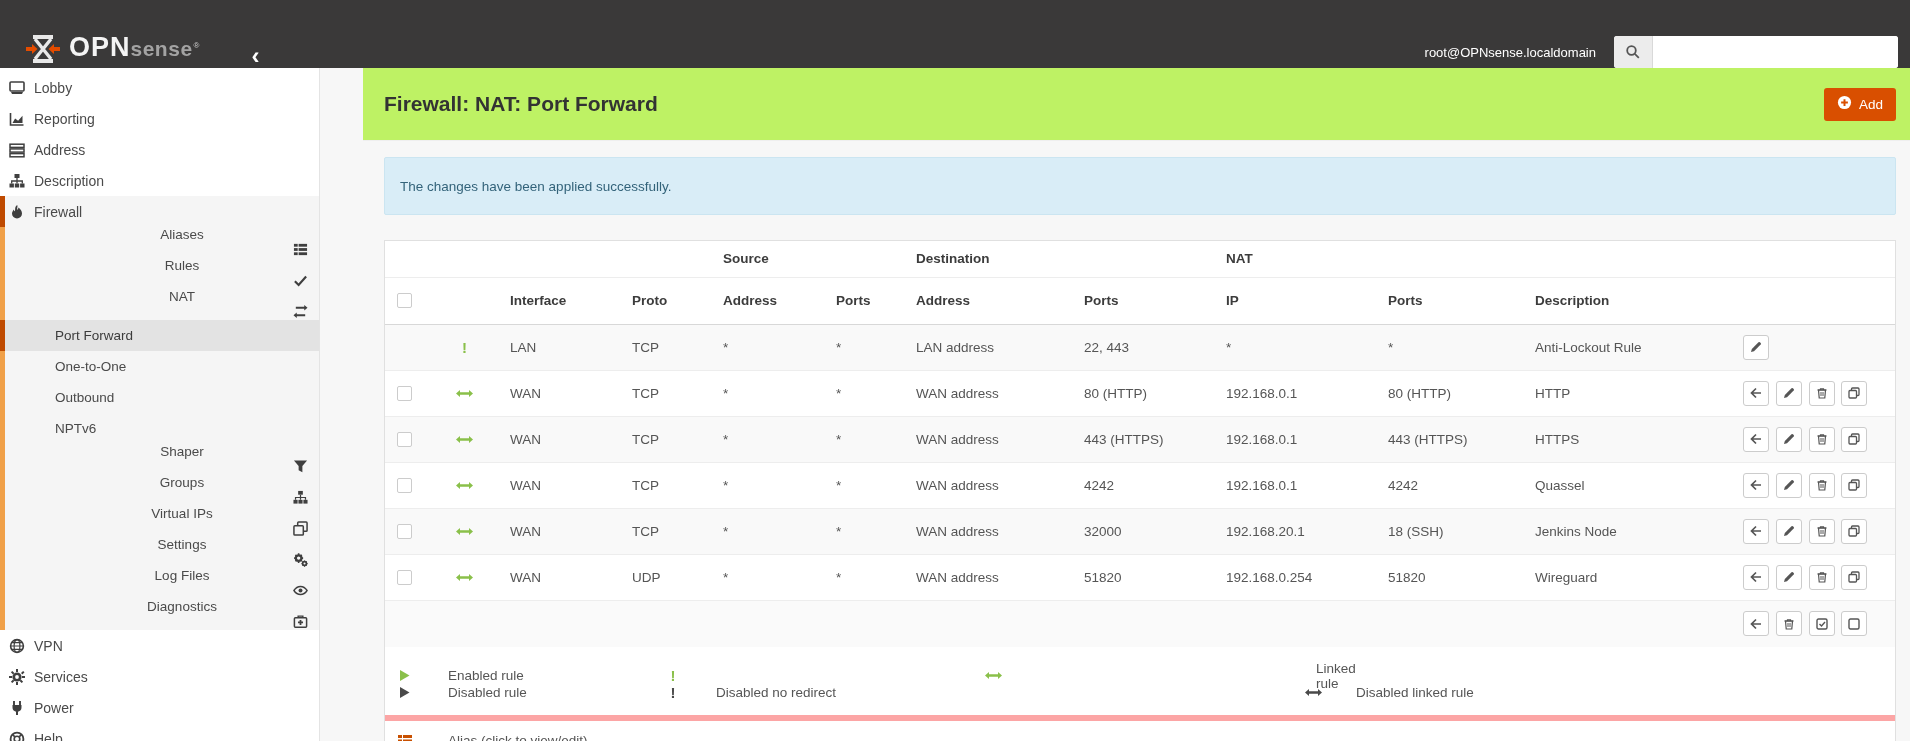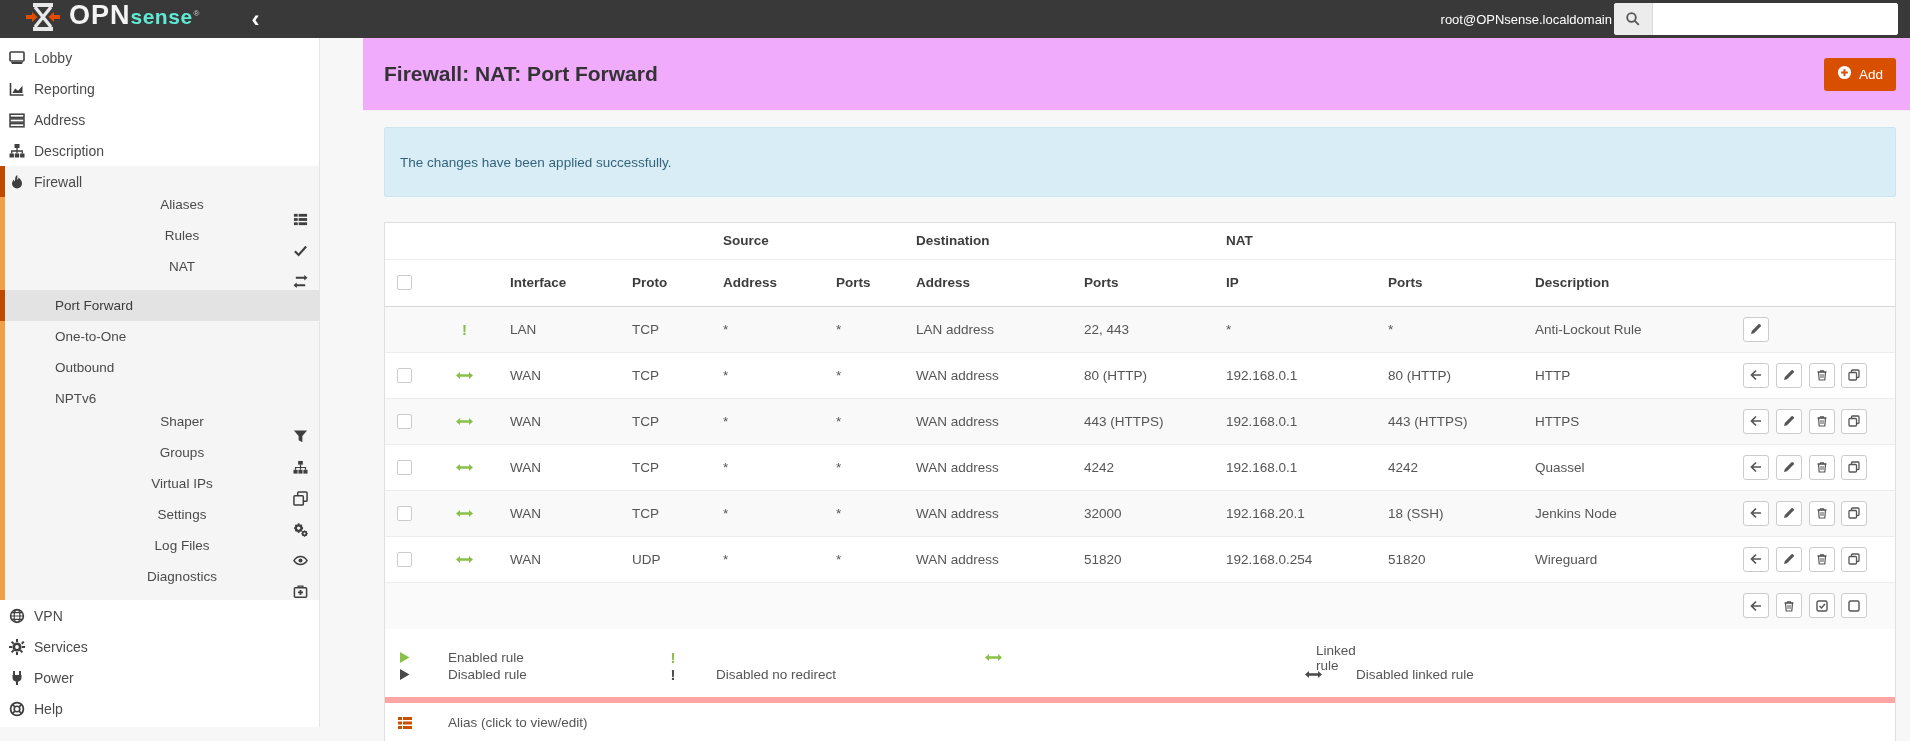--- a/index.html
+++ b/index.html
@@ -3,52 +3,52 @@
 <meta charset="utf-8">
 <style>
   html,body{margin:0;padding:0;}
   body{
     width:1910px;height:741px;overflow:hidden;
     font-family:"Liberation Sans","DejaVu Sans",sans-serif;
     background:#f7f7f7;color:#555;
     -webkit-font-smoothing:antialiased;
   }
   
-  .navbar{height:38px;background:#3a3939;display:flex;align-items:center;padding:0 12px 0 26px;box-sizing:border-box;}
+  .navbar{height:68px;background:#3a3939;display:flex;align-items:flex-end;padding:0 12px 0 26px;box-sizing:border-box;}
   .brand{display:flex;align-items:flex-start;gap:9px;}
   .brand-text{display:flex;align-items:baseline;line-height:1;}
   .brand-opn{color:#f4f4f4;font-size:27px;font-weight:700;letter-spacing:1px;}
-  .brand-sense{color:#5eead4;font-size:21px;font-weight:700;letter-spacing:.5px;}
+  .brand-sense{color:#a3a3a3;font-size:21px;font-weight:700;letter-spacing:.5px;}
   .brand-reg{color:#cfcfcf;font-size:8px;vertical-align:top;margin-left:1px;position:relative;top:-8px;}
   .collapse-btn{background:none;border:none;color:#fff;font-size:24px;line-height:1;margin-left:46px;cursor:pointer;padding:0 6px;font-weight:700;}
-  .nav-right{margin-left:auto;display:flex;align-items:center;gap:2px;}
+  .nav-right{margin-left:auto;display:flex;align-items:center;gap:18px;}
   .nav-user{color:#ffffff;font-size:13px;}
   .searchbox{display:flex;width:284px;height:32px;border-radius:3px;overflow:hidden;background:#fff;}
   .search-addon{width:38px;background:#ececec;border-right:1px solid #d9d9d9;display:flex;align-items:center;justify-content:center;}
   .search-input{flex:1;border:none;outline:none;padding:0 9px;font-size:13px;background:#fff;color:#444;}
   
   .layout{display:flex;height:689px;gap:43px;}
   
   .sidebar{width:320px;background:#ffffff;border-right:1px solid #e4e4e4;box-sizing:border-box;display:flex;flex-direction:column;padding-top:4px;}
   .side-item{height:31px;flex:0 0 31px;display:flex;align-items:center;border-left:5px solid transparent;padding-left:3px;font-size:14px;color:#4a4a4a;cursor:pointer;box-sizing:border-box;}
   .side-item .sicon{width:18px;display:flex;justify-content:center;margin-right:8px;}
   .side-item .sicon svg{display:block;}
   .side-item .ricon{margin-left:auto;margin-right:11px;display:flex;}
   .fw-section{background:#f5f5f5;}
   .side-item.fw-top{border-left-color:#bf4a00;}
   .side-item.l1{padding-left:40px;font-size:13.5px;border-left-color:#f0a048;flex-direction:column;}
   .side-item.l2{padding-left:50px;font-size:13.5px;border-left-color:#f0a048;}
   .side-item.selected{background:#e3e3e3;border-left-color:#bf4a00;color:#3c3c3c;}
   
   .main{flex:1;display:flex;flex-direction:column;background:#f7f7f7;min-width:0;}
-  .page-head{background:#f0abfc;border-bottom:1px solid #efefef;height:72px;flex:0 0 72px;display:flex;align-items:center;padding:0 14px 0 21px;}
+  .page-head{background:#bef264;border-bottom:1px solid #efefef;height:72px;flex:0 0 72px;display:flex;align-items:center;padding:0 14px 0 21px;}
   .page-title{font-size:21px;font-weight:700;color:#333;margin:0;flex:1;}
   .btn-add{background:#d94f00;color:#fff;border:none;border-radius:3px;height:33px;padding:0 13px;font-size:13.5px;display:flex;align-items:center;gap:7px;cursor:pointer;}
   .content{padding:16px 14px 0 21px;}
-  .alert-info{background:#d9edf7;border:1px solid #cbe5f1;border-radius:2px;color:#33637a;height:70px;display:flex;align-items:center;padding:0 15px;font-size:13.5px;box-sizing:border-box;}
+  .alert-info{background:#d9edf7;border:1px solid #cbe5f1;border-radius:2px;color:#33637a;height:58px;display:flex;align-items:center;padding:0 15px;font-size:13.5px;box-sizing:border-box;}
   .panel{margin-top:25px;background:#fff;border:1px solid #e0e0e0;}
   
   table.nat{width:100%;border-collapse:collapse;table-layout:fixed;font-size:13.5px;color:#555;}
   table.nat th{text-align:left;font-weight:700;color:#3c3c3c;padding:0 0 0 8px;box-sizing:border-box;}
   tr.group-row th{height:36px;border-bottom:1px solid #ededed;font-size:13.5px;}
   tr.col-row th{height:47px;border-bottom:1px solid #d8d8d8;}
   tbody td{height:46px;border-top:1px solid #ededed;padding:0 0 0 8px;box-sizing:border-box;}
   tbody tr:first-child td{border-top:none;}
   tbody tr:nth-child(odd){background:#f9f9f9;}
   tfoot td{height:46px;border-top:1px solid #ededed;background:#fafafa;padding:0 0 0 8px;}

